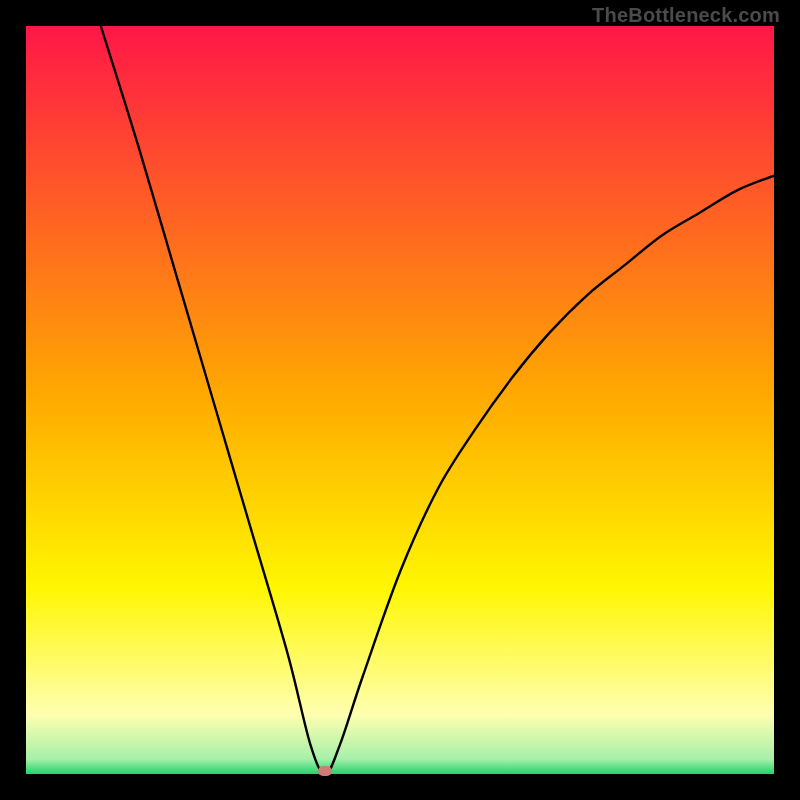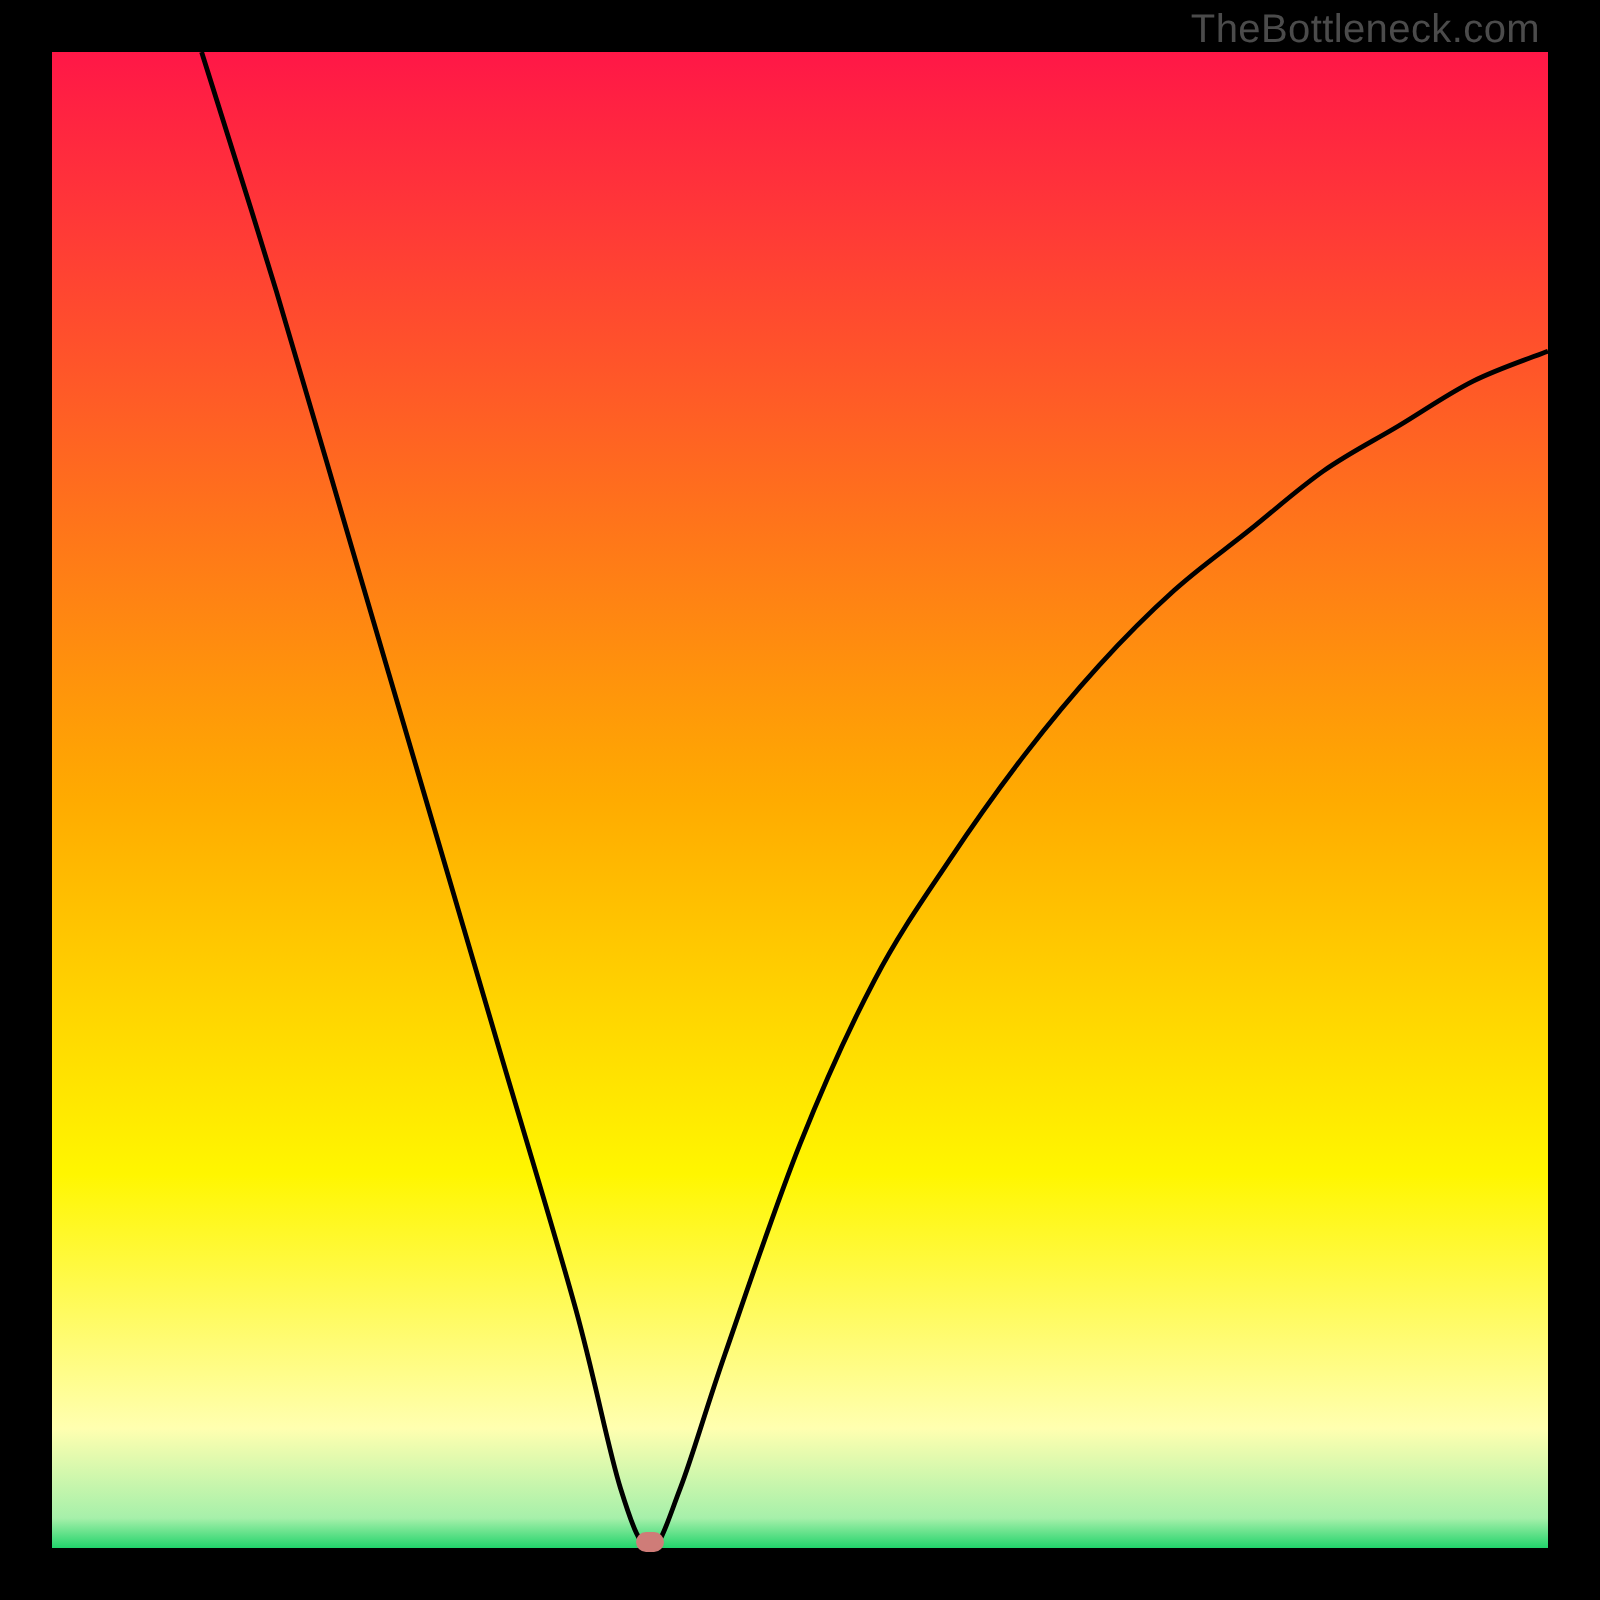--- a/index.html
+++ b/index.html
@@ -7,24 +7,24 @@
     width: 800px;
     height: 800px;
     background: #000;
     position: relative;
     font-family: Arial, Helvetica, sans-serif;
     overflow: hidden;
   }
   .watermark {
     position: absolute;
     top: 4px;
-    right: 30px;
+    right: 20px;
     color: #4b4b4b;
     font-size: 20px;
-    font-weight: 400;
+    font-weight: 700;
     letter-spacing: 0.2px;
     z-index: 10;
   }
   .plot-area {
     position: absolute;
     left: 26px;
     top: 26px;
     width: 748px;
     height: 748px;
   }

